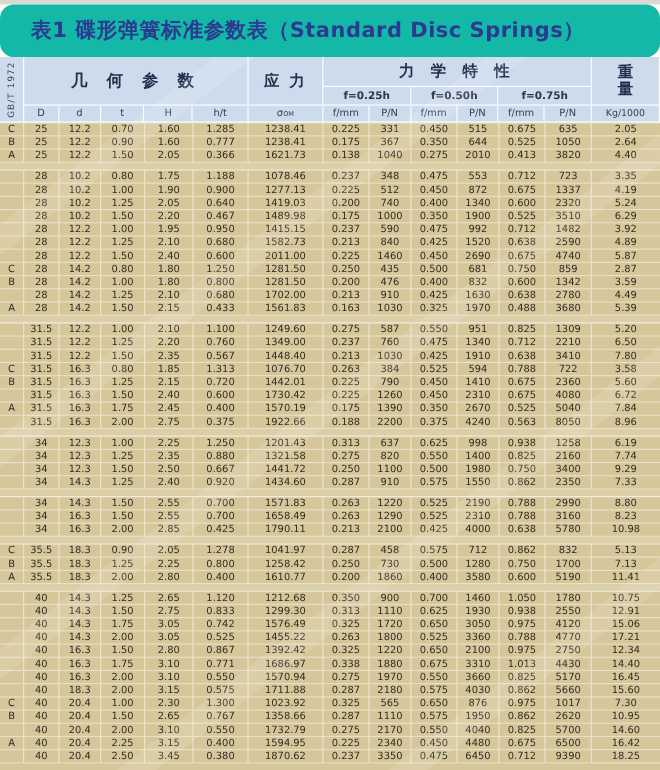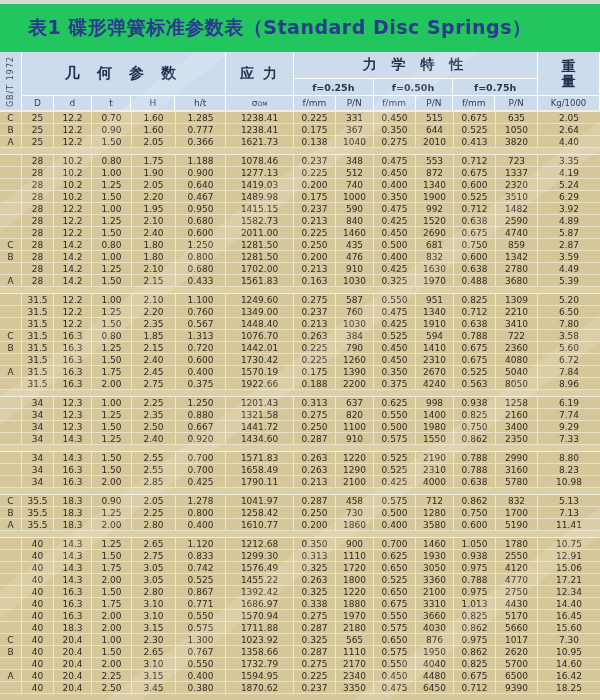--- a/index.html
+++ b/index.html
@@ -3,21 +3,21 @@
 <meta charset="utf-8">
 <style>
   * { box-sizing: border-box; margin: 0; padding: 0; }
   body {
     width: 600px; height: 700px; overflow: hidden;
     font-family: "DejaVu Sans", "Liberation Sans", sans-serif;
     background: #fbfaf6;
   }
   .page { position: relative; width: 600px; height: 700px; background: #fcfbf8; }
   .top-strip { height: 4px; background: #d9d9d3; }
-  .title-band { height: 48px; display: flex; align-items: center; padding-left: 28px; background: #22c55e; }
+  .title-band { height: 48px; display: flex; align-items: center; padding-left: 28px; background: #14b8a6; border-radius: 13px; }
   .title { color: #2b3990; font-weight: bold; font-size: 19px; letter-spacing: 0.5px; white-space: nowrap; }
 
   .table-wrap { position: absolute; top: 52px; left: 0; width: 600px; height: 648px; background: #d6c79a; }
 
   
   .thead { display: flex; width: 600px; height: 60px; background: #cddced; border-bottom: 2px solid #f2f0e6; }
   .thead .vblock { width: 22px; height: 58px; border-right: 1px solid #ffffff;
                    display: flex; align-items: center; justify-content: center; overflow: hidden; }
   .vtext { transform: rotate(-90deg); white-space: nowrap; font-size: 8px; color: #3c4a66; letter-spacing: 1px; }
   .hgroup { display: flex; flex-direction: column; border-right: 1px solid #ffffff; }

